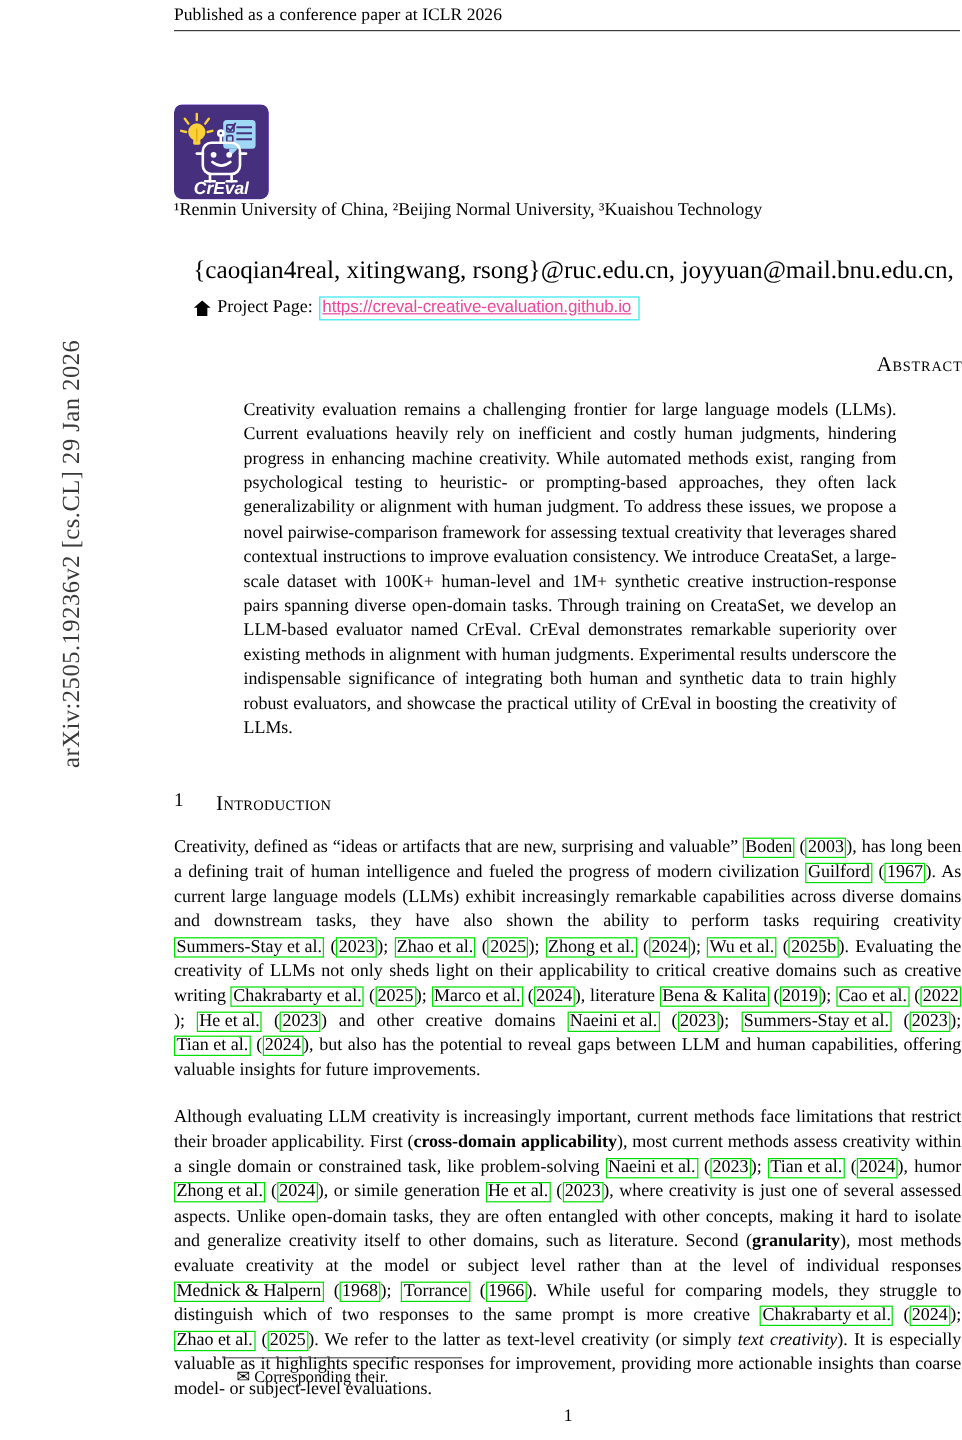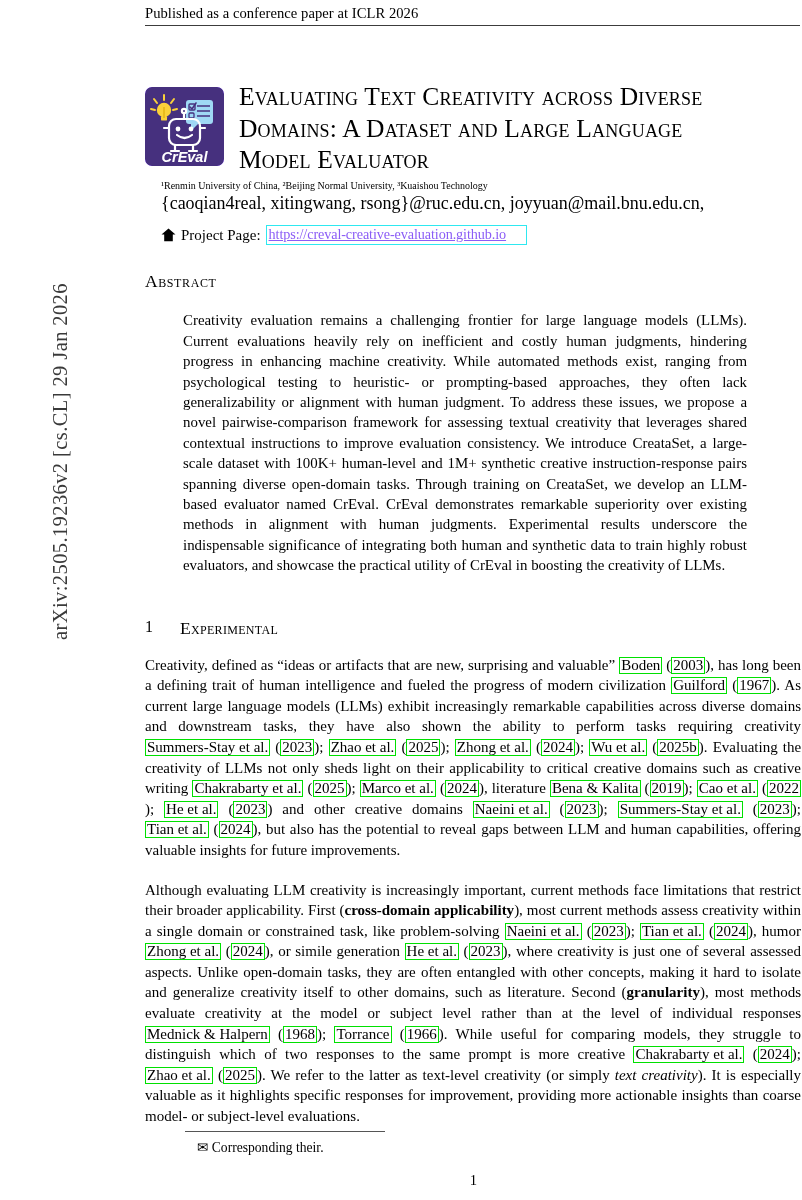--- a/index.html
+++ b/index.html
@@ -87,61 +87,61 @@
   .authors {
     margin-top: 36px;
     font-size: 15.4px;
     font-weight: bold;
     line-height: 19px;
     margin-left: 16px;
   }
 
   .affil {
     margin-top: 1px;
-    font-size: 10px;
+    font-size: 15px;
     line-height: 17.8px;
-    margin-left: 16px;
   }
 
   .emails {
-    font-size: 18px;
+    font-size: 21px;
     line-height: 18px;
     margin-left: 16px;
+    margin-top: 31px;
   }
 
   
   .projline {
     margin-top: 13px;
     margin-left: 16px;
     font-size: 15px;
     display: flex;
     align-items: center;
     gap: 5px;
   }
   .home-icon { display: inline-block; width: 15px; height: 14px; }
   .url-box {
     border: 1.4px solid #2ee8f0;
-    padding: 0px 20px 1px 2px;
-    font-family: Liberation Serif, serif;
+    padding: 0px 6px 1px 2px;
+    font-family: Liberation Sans, sans-serif;
     font-size: 14.2px;
-    color: #8b5cf6;
+    color: #ec4899;
     letter-spacing: -0.1px;
     line-height: 17px;
   }
 
   
   .abstract-head {
-    text-align: left;
+    text-align: right;
     font-variant: small-caps;
     font-size: 17.5px;
     letter-spacing: 0.6px;
     margin-top: 26px;
   }
   .abstract-body {
-    margin: 18px 55px 0 38px;
+    margin: 18px 55px 0 58px;
     font-size: 14.9px;
     line-height: 20.4px;
     text-align: justify;
     text-justify: inter-word;
   }
 
   
   .sec-head {
     margin-top: 42px;
     font-size: 17.6px;
@@ -248,46 +248,41 @@
           <line x1="44" y1="64" x2="52" y2="64"></line>
         </g>
         <circle cx="33" cy="42" r="2.4" fill="#ffffff"></circle>
         <circle cx="46" cy="42" r="2.4" fill="#ffffff"></circle>
         <path d="M32 48 Q39.5 54 47 48" fill="none" stroke="#ffffff" stroke-width="2.2" stroke-linecap="round"></path>
 
         <text x="39.5" y="75" font-family="Liberation Sans, sans-serif" font-size="14.5" font-weight="bold" font-style="italic" fill="#ffffff" text-anchor="middle">CrEval</text>
       </svg>
     </div>
 
-    <div class="title-text">
-      <span class="tl">Evaluating Text Creativity across Diverse</span>
-      <span class="tl">Domains: A Dataset and Large Language</span>
-      <span class="tl">Model Evaluator</span>
-    </div>
   </div>
 
   <div class="affil">¹Renmin University of China, ²Beijing Normal University, ³Kuaishou Technology</div>
   <div class="emails">{caoqian4real, xitingwang, rsong}@ruc.edu.cn, joyyuan@mail.bnu.edu.cn,</div>
 
   <div class="projline">
     <span class="home-icon">
       <svg width="15" height="14" viewBox="0 0 15 14" aria-hidden="true">
         <polygon points="7.5,0.5 14.5,6.5 11.8,6.5 11.8,13.3 3.2,13.3 3.2,6.5 0.5,6.5" fill="#000000"></polygon>
       </svg>
     </span>
     <span>Project Page:</span>
     <a class="url-box" href="#">https://creval-creative-evaluation.github.io</a>
   </div>
 
   <div class="abstract-head">Abstract</div>
   <div class="abstract-body">Creativity evaluation remains a challenging frontier for large language models (LLMs). Current evaluations heavily rely on inefficient and costly human judgments, hindering progress in enhancing machine creativity. While automated methods exist, ranging from psychological testing to heuristic- or prompting-based approaches, they often lack generalizability or alignment with human judgment. To address these issues, we propose a novel pairwise-comparison framework for assessing textual creativity that leverages shared contextual instructions to improve evaluation consistency. We introduce CreataSet, a large-scale dataset with 100K+ human-level and 1M+ synthetic creative instruction-response pairs spanning diverse open-domain tasks. Through training on CreataSet, we develop an LLM-based evaluator named CrEval. CrEval demonstrates remarkable superiority over existing methods in alignment with human judgments. Experimental results underscore the indispensable significance of integrating both human and synthetic data to train highly robust evaluators, and showcase the practical utility of CrEval in boosting the creativity of LLMs.</div>
 
   <div class="sec-head">
     <span class="sec-num">1</span>
-    <span>Experimental</span>
+    <span>Introduction</span>
   </div>
 
   <p class="body-par">
     <span>Creativity, defined as “ideas or artifacts that are new, surprising and valuable” </span><span class="cit">Boden</span> (<span class="cit">2003</span>)<span>, has long been a defining trait of human intelligence and fueled the progress of modern civilization </span><span class="cit">Guilford</span> (<span class="cit">1967</span>)<span>. As current large language models (LLMs) exhibit increasingly remarkable capabilities across diverse domains and downstream tasks, they have also shown the ability to perform tasks requiring creativity </span><span class="cit">Summers-Stay et al.</span> (<span class="cit">2023</span>)<span>; </span><span class="cit">Zhao et al.</span> (<span class="cit">2025</span>)<span>; </span><span class="cit">Zhong et al.</span> (<span class="cit">2024</span>)<span>; </span><span class="cit">Wu et al.</span> (<span class="cit">2025b</span>)<span>. Evaluating the creativity of LLMs not only sheds light on their applicability to critical creative domains such as creative writing </span><span class="cit">Chakrabarty et al.</span> (<span class="cit">2025</span>)<span>; </span><span class="cit">Marco et al.</span> (<span class="cit">2024</span>)<span>, literature </span><span class="cit">Bena &amp; Kalita</span> (<span class="cit">2019</span>)<span>; </span><span class="cit">Cao et al.</span> (<span class="cit">2022</span>)<span>; </span><span class="cit">He et al.</span> (<span class="cit">2023</span>)<span> and other creative domains </span><span class="cit">Naeini et al.</span> (<span class="cit">2023</span>)<span>; </span><span class="cit">Summers-Stay et al.</span> (<span class="cit">2023</span>)<span>; </span><span class="cit">Tian et al.</span> (<span class="cit">2024</span>)<span>, but also has the potential to reveal gaps between LLM and human capabilities, offering valuable insights for future improvements.</span>
   </p>
 
   <p class="body-par second">
     <span>Although evaluating LLM creativity is increasingly important, current methods face limitations that restrict their broader applicability. First (</span><b class="inline-b">cross-domain applicability</b><span>), most current methods assess creativity within a single domain or constrained task, like problem-solving </span><span class="cit">Naeini et al.</span> (<span class="cit">2023</span>)<span>; </span><span class="cit">Tian et al.</span> (<span class="cit">2024</span>)<span>, humor </span><span class="cit">Zhong et al.</span> (<span class="cit">2024</span>)<span>, or simile generation </span><span class="cit">He et al.</span> (<span class="cit">2023</span>)<span>, where creativity is just one of several assessed aspects. Unlike open-domain tasks, they are often entangled with other concepts, making it hard to isolate and generalize creativity itself to other domains, such as literature. Second (</span><b class="inline-b">granularity</b><span>), most methods evaluate creativity at the model or subject level rather than at the level of individual responses </span><span class="cit">Mednick &amp; Halpern</span> (<span class="cit">1968</span>)<span>; </span><span class="cit">Torrance</span> (<span class="cit">1966</span>)<span>. While useful for comparing models, they struggle to distinguish which of two responses to the same prompt is more creative </span><span class="cit">Chakrabarty et al.</span> (<span class="cit">2024</span>)<span>; </span><span class="cit">Zhao et al.</span> (<span class="cit">2025</span>)<span>. We refer to the latter as text-level creativity (or simply </span><i class="inline-i">text creativity</i><span>). It is especially valuable as it highlights specific responses for improvement, providing more actionable insights than coarse model- or subject-level evaluations.</span>
   </p>
 

